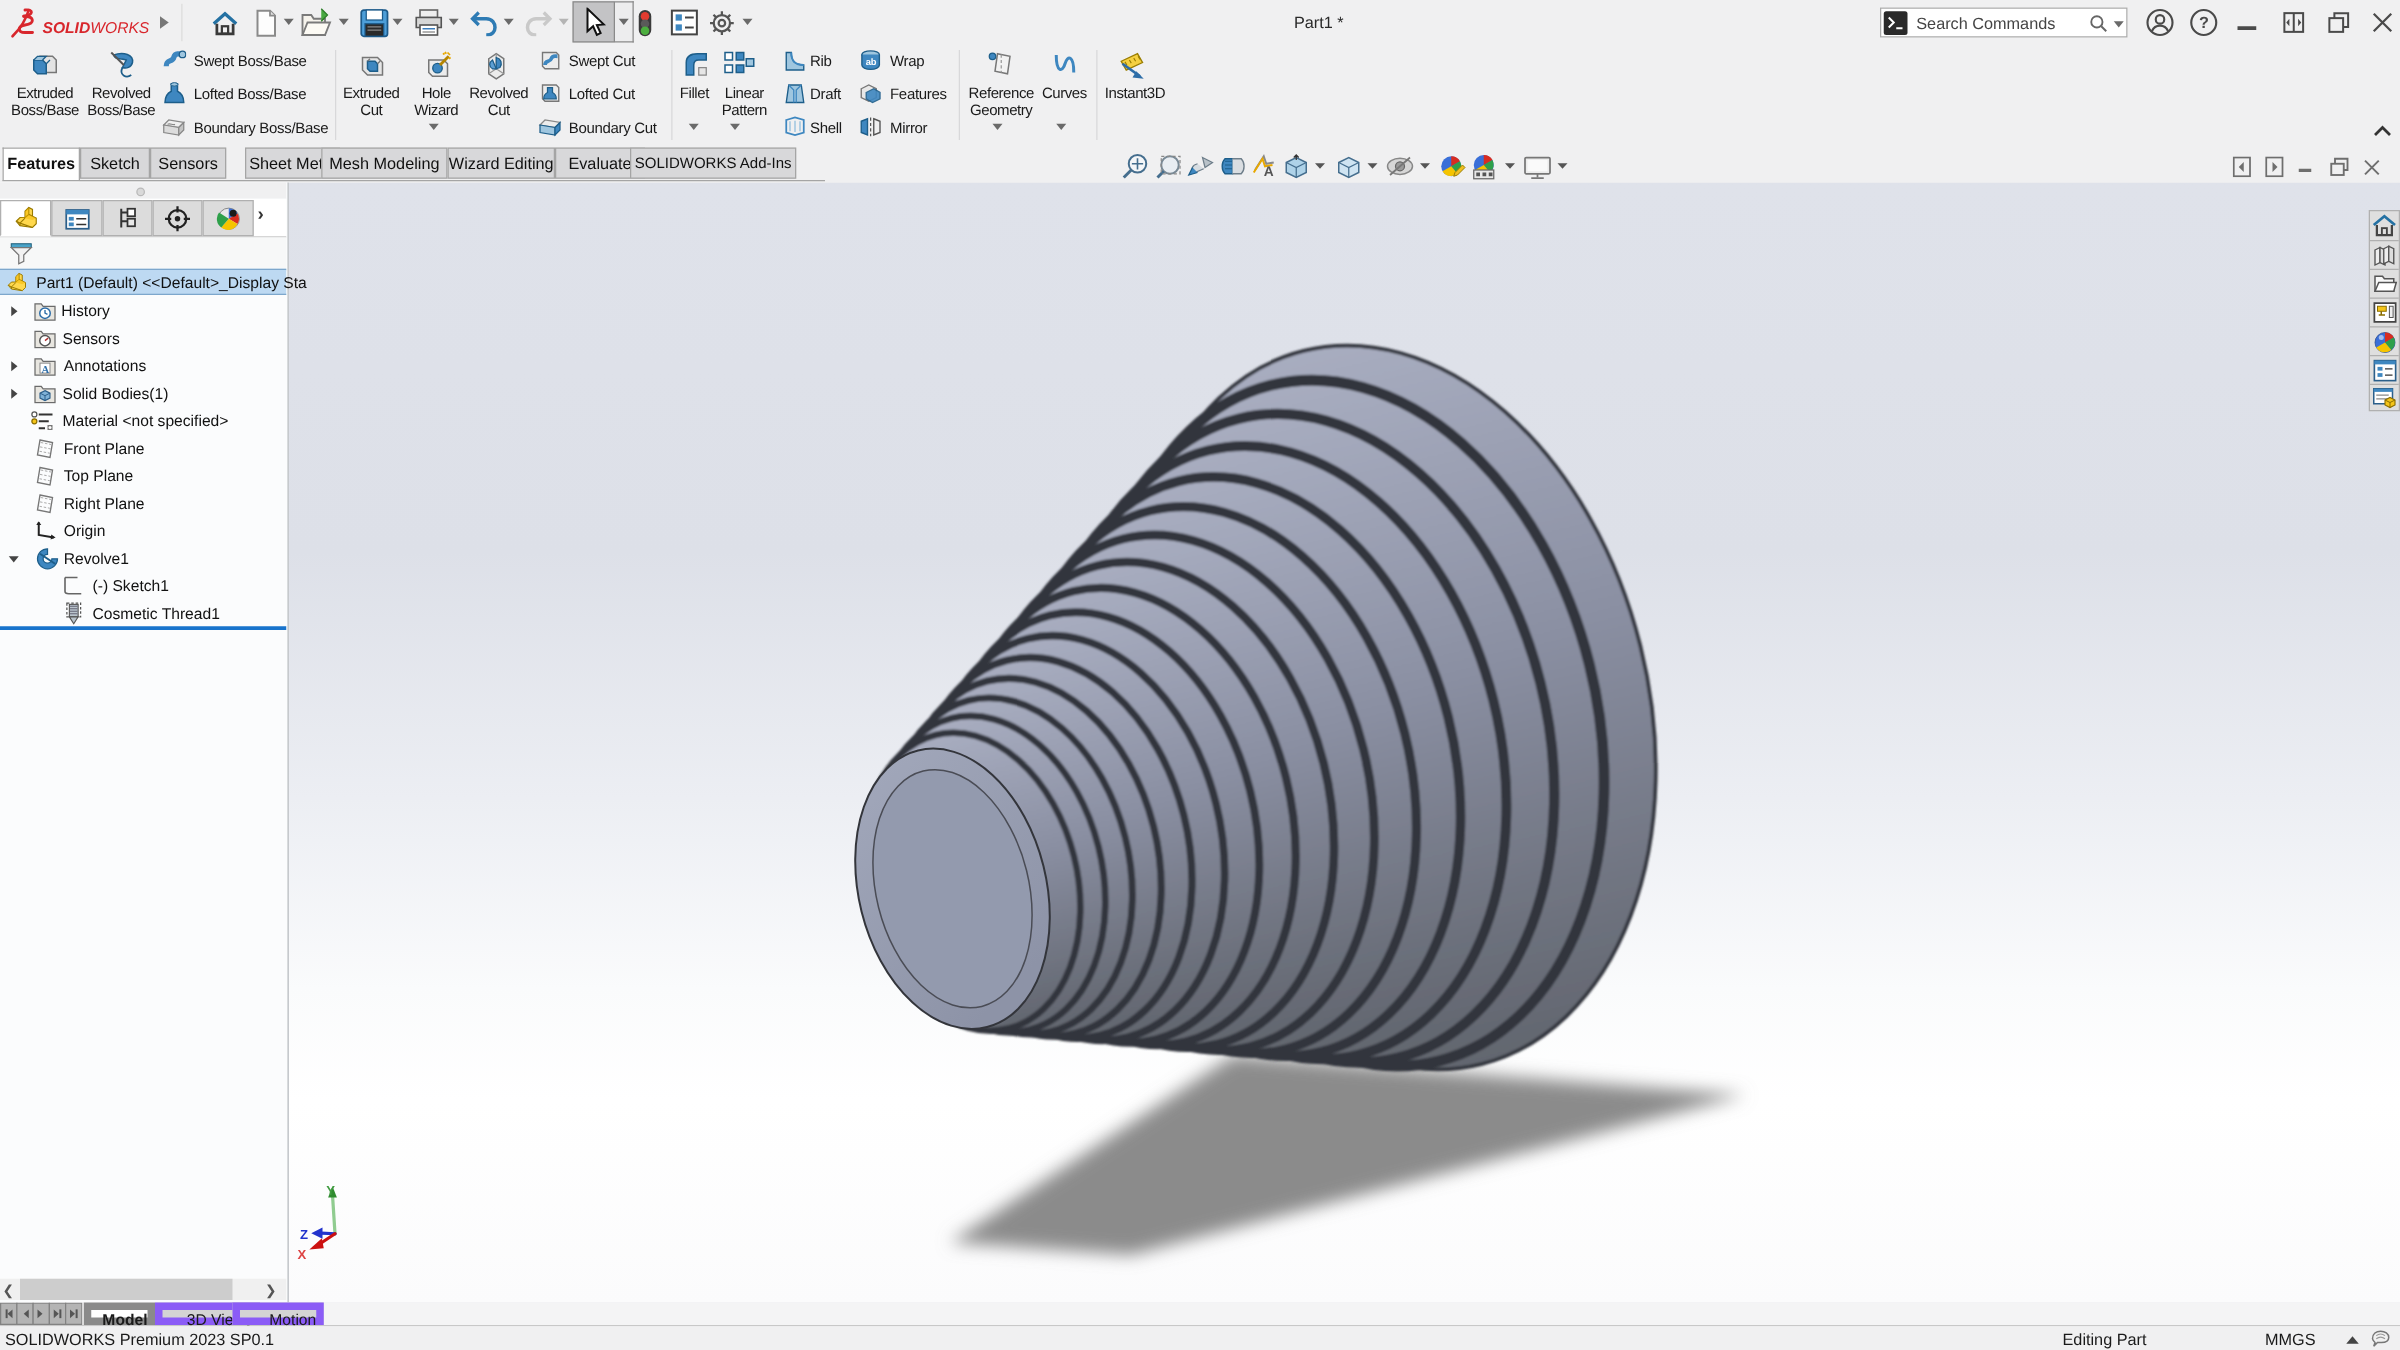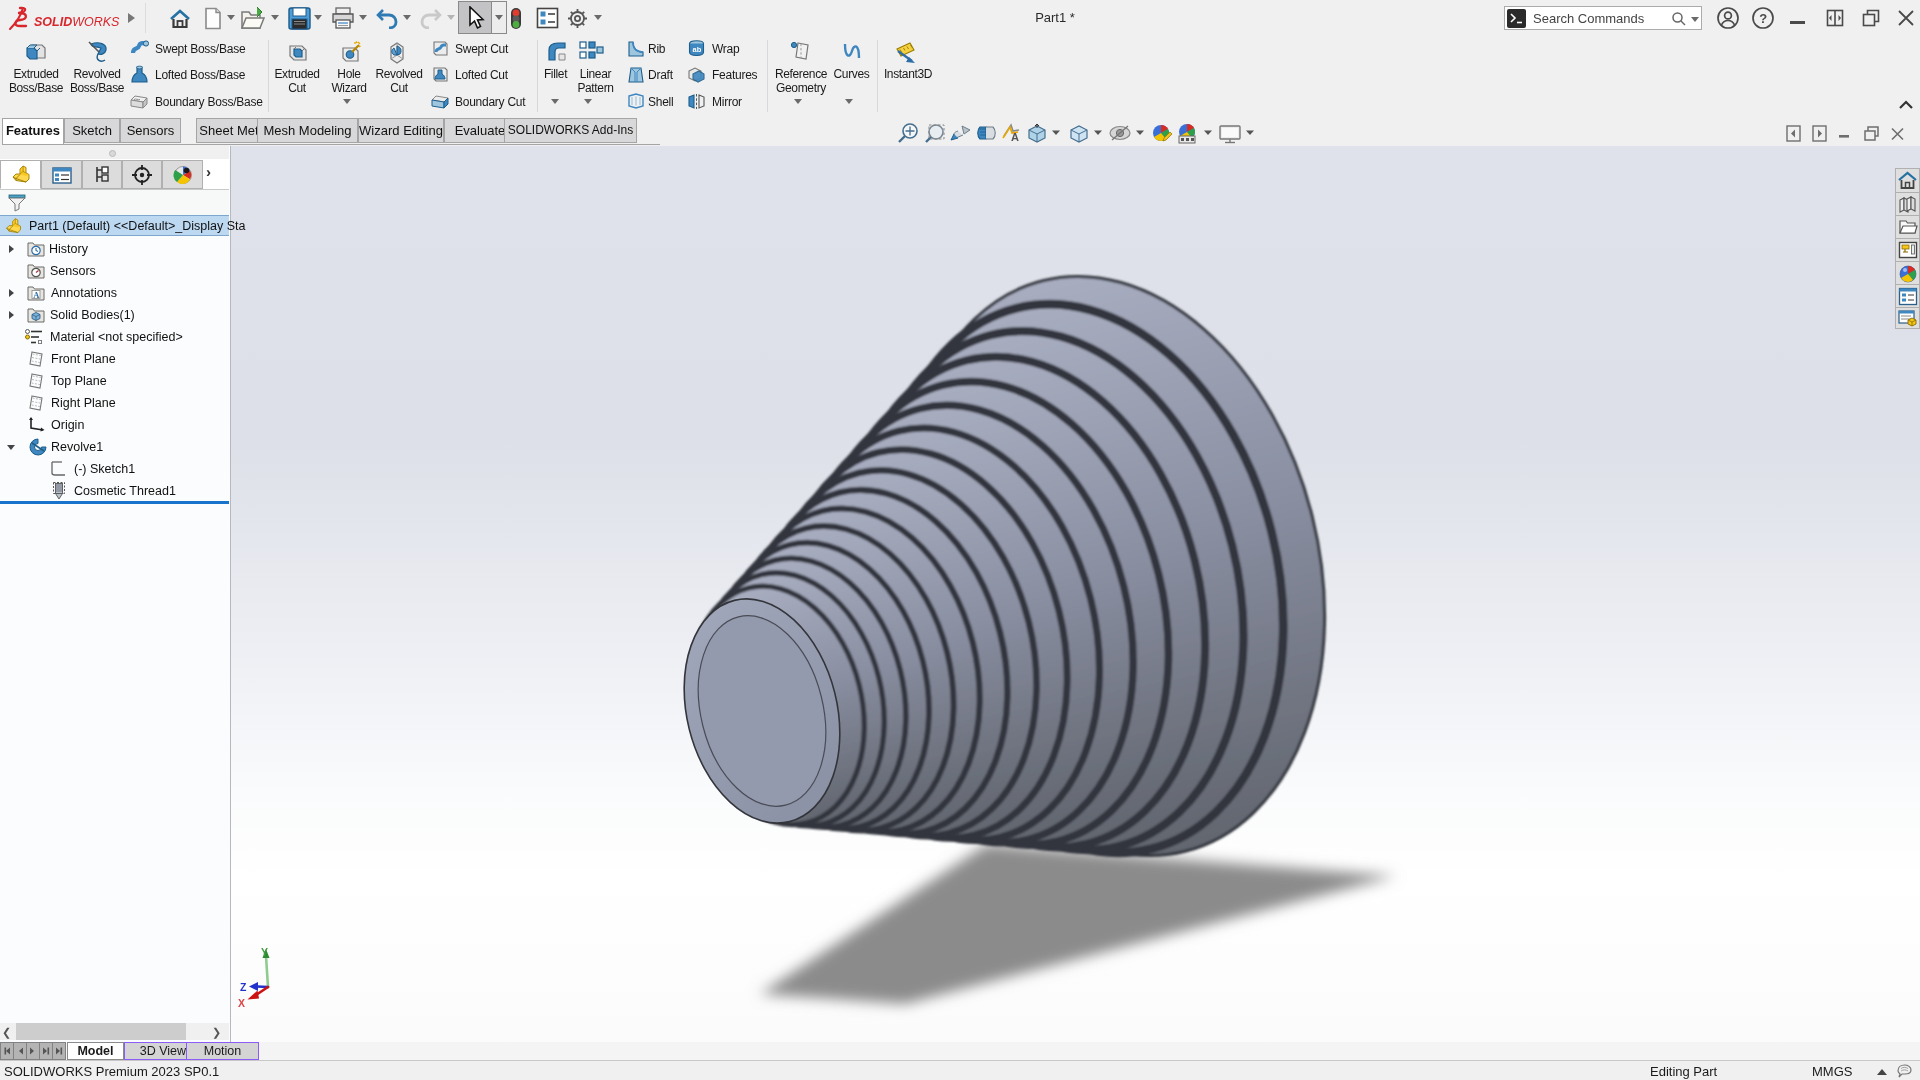--- a/index.html
+++ b/index.html
@@ -15,21 +15,21 @@
 #tabrow{position:absolute;left:0;top:117px;width:1920px;height:29px;background:#f0f0f1;}
 .rtab{position:absolute;top:1px;height:25px;border:1px solid #a5a5a5;background:#d8d8da;font-size:13px;text-align:center;line-height:23px;color:#111;}
 .rtab.active{background:#ffffff;border-bottom:1px solid #ffffff;height:27px;font-weight:bold;}
 #lpanel{position:absolute;left:0;top:146px;width:231px;height:896px;background:#fbfcfd;border-right:1px solid #b5b9be;}
 .ltab{position:absolute;top:1px;height:29px;border:1px solid #b0b0b0;background:#dcdcdc;}
 .treerow{position:absolute;left:0;width:229px;height:22px;font-size:12.5px;color:#111;}
 .treerow .txt{position:absolute;top:4px;white-space:nowrap;}
 .exp{position:absolute;width:0;height:0;}
 #viewport{position:absolute;left:231px;top:146px;width:1689px;height:896px;}
 #mtabs{position:absolute;left:0;top:1042px;width:1920px;height:19px;background:#f4f4f5;border-bottom:1px solid #c8c8c8;}
-.mtab{position:absolute;top:0px;height:18px;border:1px solid #8b5cf6;background:#d4d4d4;font-size:12.5px;text-align:center;line-height:17px;}
+.mtab{position:absolute;top:0px;height:18px;border:6px solid #8b5cf6;background:#d4d4d4;font-size:12.5px;text-align:right;line-height:17px;}
 #statusbar{position:absolute;left:0;top:1061px;width:1920px;height:19px;background:#f0f0f1;font-size:13px;color:#1a1a1a;}
 </style>
 </head>
 <body>
 <div id="titlebar">
   <svg class="abs" style="left:4px;top:4px" width="140" height="28" viewBox="0 0 140 28">
     <g stroke="#d8262c" fill="none" stroke-linecap="round">
       <path d="M16 4 C23 3 23 8 15 9" stroke-width="2.3"></path>
       <path d="M15 9 C24 9 24 15 16 16 C10 17 10 22 16 22 L22 22" stroke-width="2.3"></path>
       <path d="M6 25 C12 19 17 11 19 4" stroke-width="2.1"></path>

